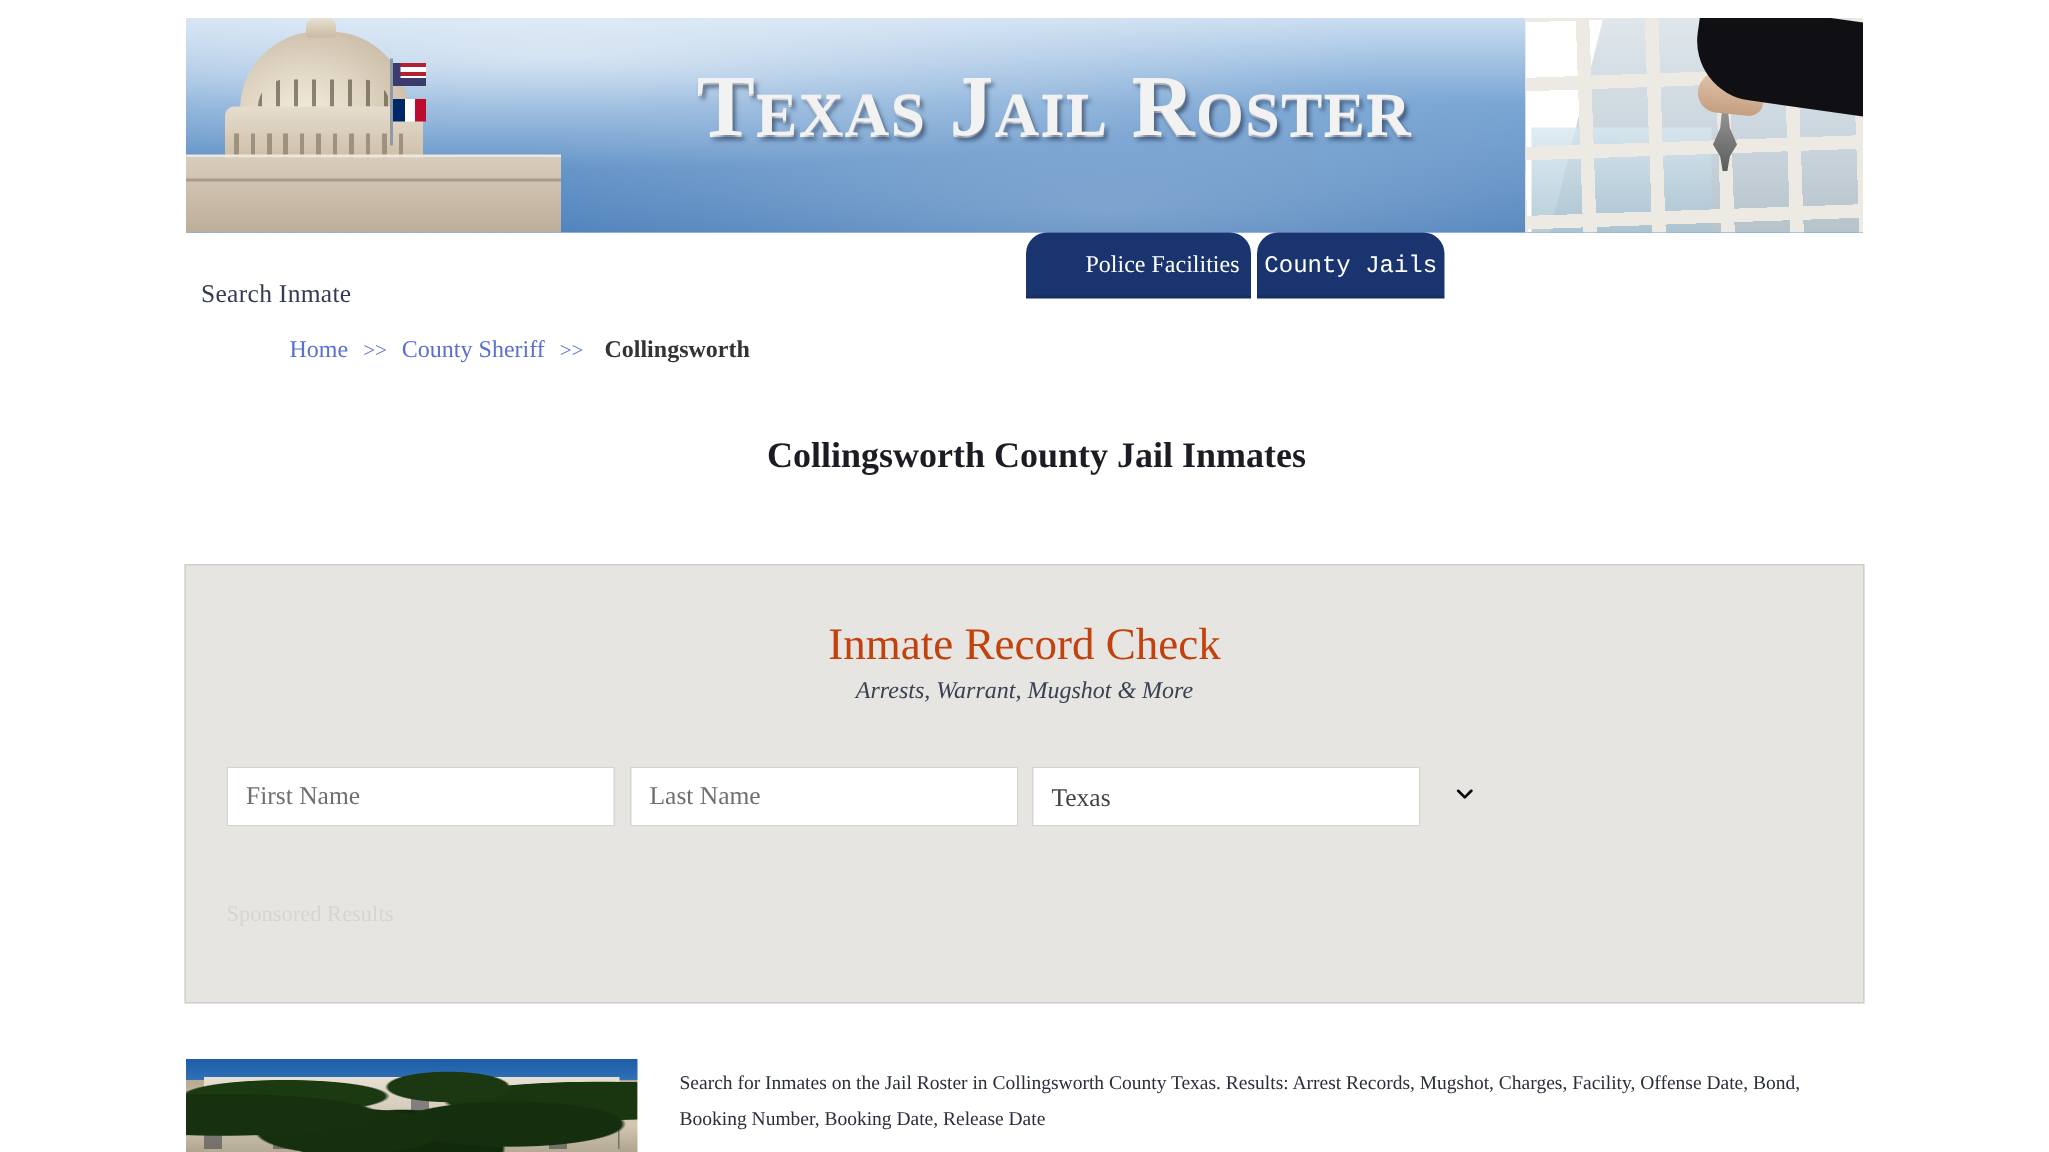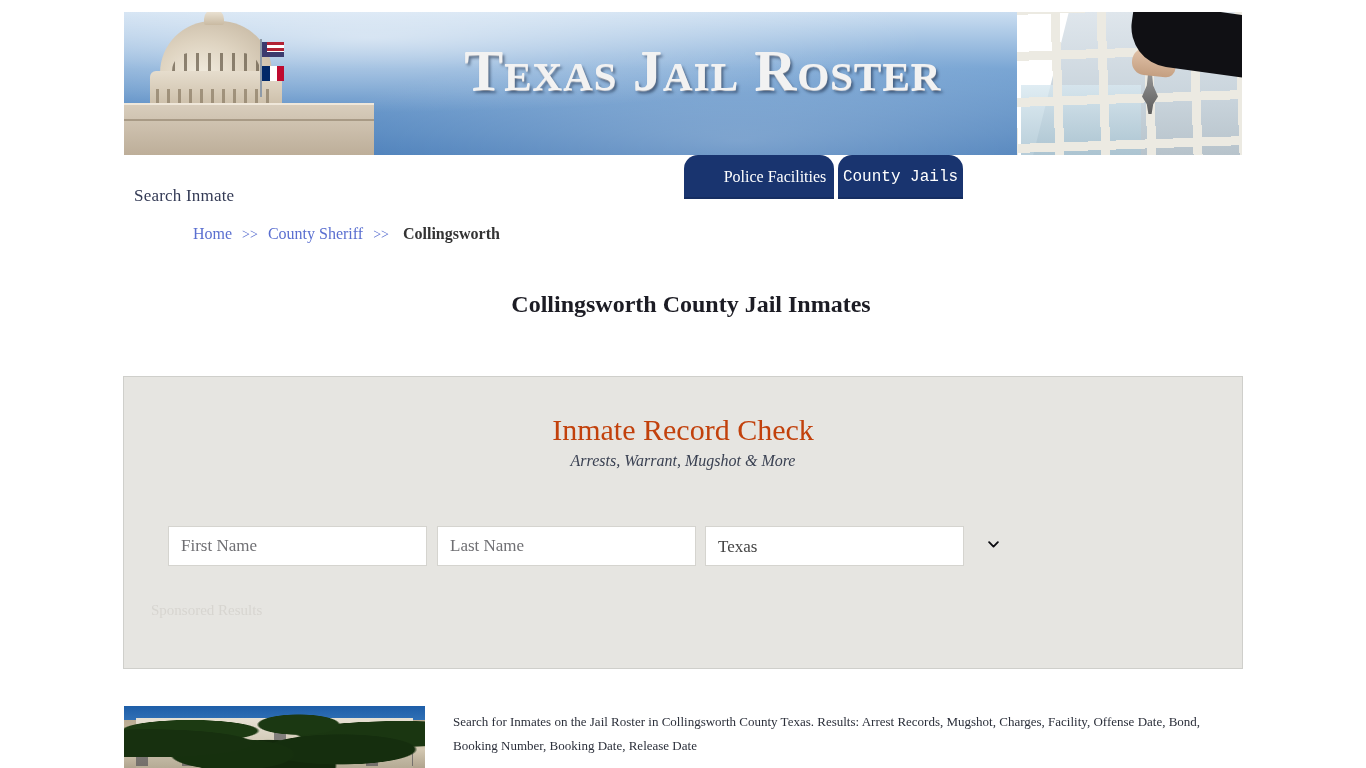--- a/index.html
+++ b/index.html
@@ -186,21 +186,21 @@
   }
   .panel-title{
     position:absolute; left:0; right:0; top:36px; text-align:center;
     font-size:30px; color:#c2410c; font-weight:400;
   }
   .panel-sub{
     position:absolute; left:0; right:0; top:75px; text-align:center;
     font-size:16px; color:#3a4152;font-style:italic;
   }
   .form-row{
-    position:absolute; left:44px; top:134px; width:1066px; height:42px;margin-top:15px;
+    position:absolute; left:27px; top:134px; width:1066px; height:42px;
   }
   .fld{
     position:absolute; top:0; height:40px; background:#fff;
     border:1px solid #d5d4cf;
     font-family:"Liberation Serif","DejaVu Serif",serif;
     font-size:17px; color:#444; padding:0 12px; outline:none;
   }
   .fld::placeholder{ color:#6f6f73; }
   .fld.first{ left:0; width:259px; }
   .fld.last{ left:269px; width:259px; }

